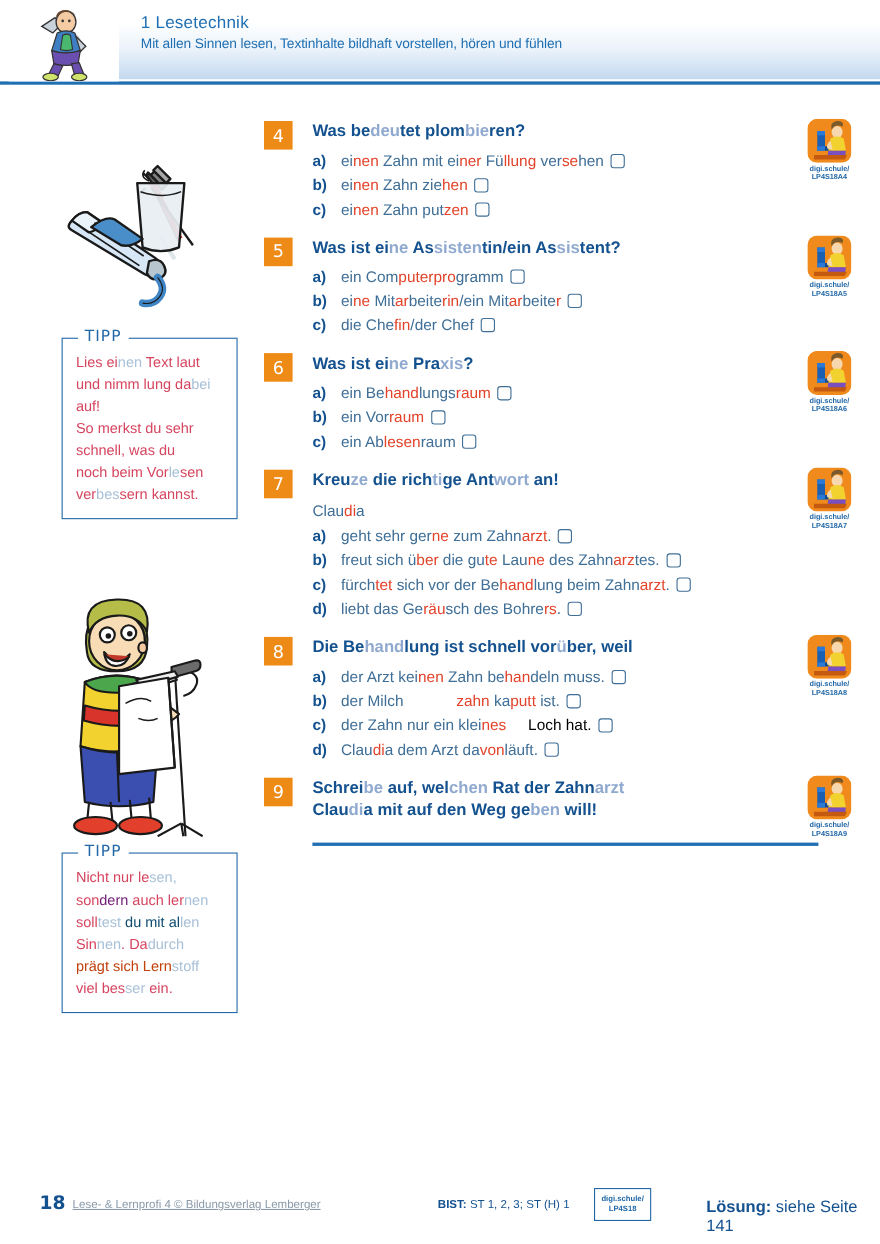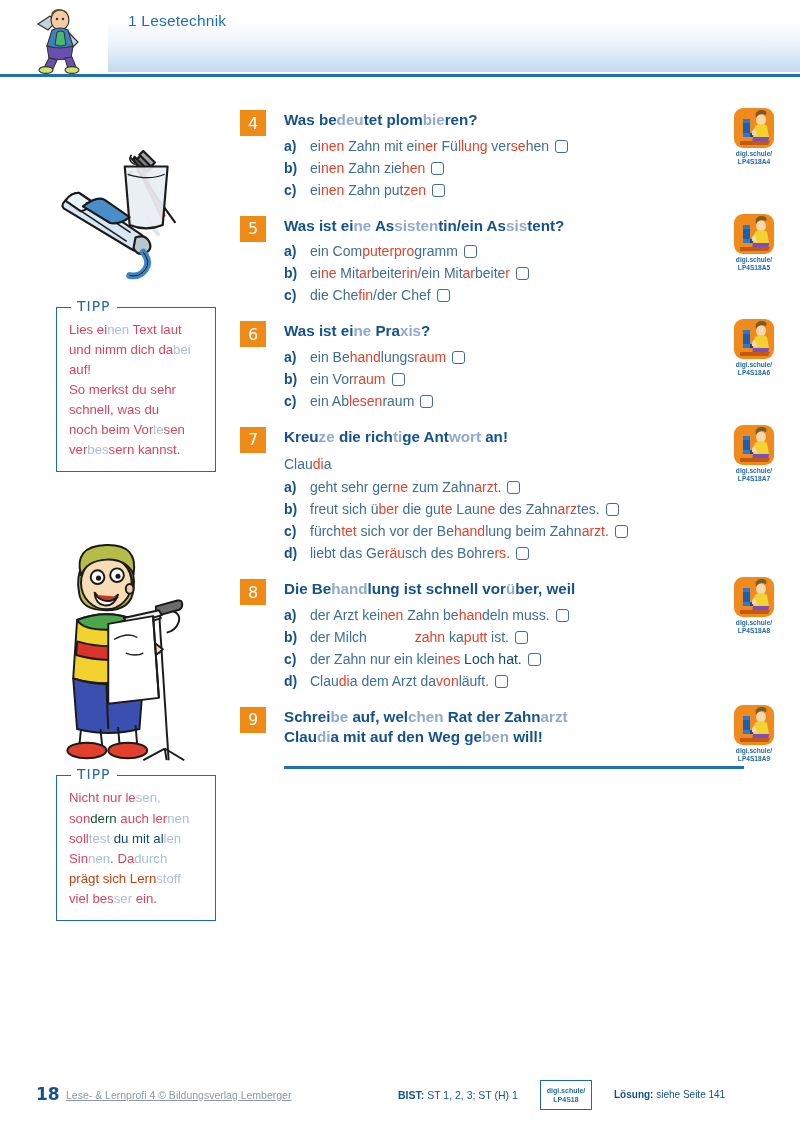--- a/index.html
+++ b/index.html
@@ -75,21 +75,21 @@
   .f-page{position:absolute;left:36px;top:6px;font-size:17px;font-weight:bold;color:#14518f;font-family:"DejaVu Sans",sans-serif;}
   .f-imp{position:absolute;left:66px;top:11px;font-size:10.5px;color:#8a9aa8;text-decoration:underline;}
   .f-bist{position:absolute;left:398px;top:11px;font-size:10.5px;color:#14518f;}
   .f-bist b{color:#14518f;}
   .f-code{
     position:absolute;left:540px;top:2px;width:52px;height:30px;
     border:1px solid #2268a8;box-sizing:border-box;
     display:flex;align-items:center;justify-content:center;
     font-size:7px;color:#2268a8;line-height:1.3;text-align:center;font-weight:bold;
   }
-  .f-sol{position:absolute;left:614px;top:11px;font-size:10px;color:#14518f;text-align:center;}
+  .f-sol{position:absolute;left:642px;top:11px;font-size:15px;color:#14518f;}
 
   .seg{white-space:pre-wrap;}
 </style>
 </head>
 <body>
 
 <div class="header">
   <div class="header-bar"></div>
   <div class="header-mascot">
     <svg viewBox="0 0 100 72" width="100" height="72">
@@ -104,20 +104,21 @@
       <path d="M49 30 q4 -2 7 0 l2 13 q-6 2 -11 0 z" fill="#4bb870" stroke="#333" stroke-width="1"></path>
       <path d="M39 44 q12 4 26 0 l-2 12 q-11 3 -22 0 z" fill="#6b4fb0" stroke="#333" stroke-width="1.1"></path>
       <path d="M41 56 l-5 10 l8 3 l5 -11 z" fill="#6b4fb0" stroke="#333" stroke-width="1.1"></path>
       <path d="M57 56 l3 11 l8 -2 l-4 -10 z" fill="#6b4fb0" stroke="#333" stroke-width="1.1"></path>
       <ellipse cx="38" cy="68" rx="7" ry="3.4" fill="#cfe26b" stroke="#333" stroke-width="1.1"></ellipse>
       <ellipse cx="64" cy="68" rx="7" ry="3.4" fill="#cfe26b" stroke="#333" stroke-width="1.1"></ellipse>
     </svg>
   </div>
   <div class="header-text">
     <div class="header-title">1 Lesetechnik</div>
+    <div class="header-sub">Mit allen Sinnen lesen, Textinhalte bildhaft vorstellen, hören und fühlen</div>
   </div>
   <div class="header-rule"></div>
 </div>
 
 <div class="left-col">
 
   <div class="illus" style="margin:18px 0 0 42px;">
     <svg viewBox="0 0 190 200" width="185" height="195">
       <g stroke="#1a1a1a" stroke-width="2.2" fill="none" stroke-linejoin="round">
         <path d="M96 56 l6 -6 l12 12 l-6 6 z" fill="#7f7f7f"></path>
@@ -143,21 +144,21 @@
         <path d="M104 150 q8 10 2 18 q-6 8 -16 6" stroke="#1a1a1a" stroke-width="1" fill="none"></path>
       </g>
     </svg>
   </div>
 
   <div style="margin:6px 0 0 56px;width:160px;">
     <div class="tipp">
       <div class="tipp-label">TIPP</div>
       <div class="tipp-body">
           <div><span class="seg" style="color: rgb(214, 69, 95);">Lies </span><span class="seg" style="color: rgb(214, 69, 95);">ei</span><span class="seg" style="color: rgb(168, 192, 216);">nen</span><span class="seg" style="color: rgb(214, 69, 95);"> Text laut</span></div>
-          <div><span class="seg" style="color: rgb(214, 69, 95);">und nimm dich da</span><span class="seg" style="color: rgb(168, 192, 216);">bei</span></div>
+          <div><span class="seg" style="color: rgb(214, 69, 95);">und nimm lung da</span><span class="seg" style="color: rgb(168, 192, 216);">bei</span></div>
           <div><span class="seg" style="color: rgb(214, 69, 95);">auf!</span></div>
           <div><span class="seg" style="color: rgb(214, 69, 95);">So merkst du sehr</span></div>
           <div><span class="seg" style="color: rgb(214, 69, 95);">schnell, was du</span></div>
           <div><span class="seg" style="color: rgb(214, 69, 95);">noch beim Vor</span><span class="seg" style="color: rgb(168, 192, 216);">le</span><span class="seg" style="color: rgb(214, 69, 95);">sen</span></div>
           <div><span class="seg" style="color: rgb(214, 69, 95);">ver</span><span class="seg" style="color: rgb(168, 192, 216);">bes</span><span class="seg" style="color: rgb(214, 69, 95);">sern kannst.</span></div>
         </div>
     </div>
   </div>
 
   <div class="illus" style="margin:44px 0 0 44px;">
@@ -195,21 +196,21 @@
         <path d="M72 126 q14 -8 24 -2" fill="none" stroke-width="1.4"></path>
       </g>
     </svg>
   </div>
 
   <div style="margin:14px 0 0 56px;width:160px;">
     <div class="tipp">
       <div class="tipp-label">TIPP</div>
       <div class="tipp-body">
           <div><span class="seg" style="color: rgb(214, 69, 95);">Nicht nur le</span><span class="seg" style="color: rgb(168, 192, 216);">sen,</span></div>
-          <div><span class="seg" style="color: rgb(214, 69, 95);">son</span><span class="seg" style="color: #14532d;">dern</span><span class="seg" style="color: rgb(214, 69, 95);"> auch ler</span><span class="seg" style="color: rgb(168, 192, 216);">nen</span></div>
+          <div><span class="seg" style="color: rgb(214, 69, 95);">son</span><span class="seg" style="color: #701a75;">dern</span><span class="seg" style="color: rgb(214, 69, 95);"> auch ler</span><span class="seg" style="color: rgb(168, 192, 216);">nen</span></div>
           <div><span class="seg" style="color: rgb(214, 69, 95);">soll</span><span class="seg" style="color: rgb(168, 192, 216);">test</span><span class="seg" style="color: #0c4a6e;"> du mit al</span><span class="seg" style="color: rgb(168, 192, 216);">len</span></div>
           <div><span class="seg" style="color: rgb(214, 69, 95);">Sin</span><span class="seg" style="color: rgb(168, 192, 216);">nen</span><span class="seg" style="color: rgb(214, 69, 95);">. Da</span><span class="seg" style="color: rgb(168, 192, 216);">durch</span></div>
           <div><span class="seg" style="color: #c2410c;">prägt sich Lern</span><span class="seg" style="color: rgb(168, 192, 216);">stoff</span></div>
           <div><span class="seg" style="color: rgb(214, 69, 95);">viel bes</span><span class="seg" style="color: rgb(168, 192, 216);">ser</span><span class="seg" style="color: rgb(214, 69, 95);"> ein.</span></div>
         </div>
     </div>
   </div>
 </div>
 
 <div class="right-col">
@@ -361,21 +362,21 @@
         <div class="arow">
           <span class="alet">a)</span>
           <span class="atxt"><span class="seg" style="color: rgb(63, 110, 150);">der Arzt kei</span><span class="seg" style="color: rgb(226, 67, 42);">nen</span><span class="seg" style="color: rgb(63, 110, 150);"> Zahn be</span><span class="seg" style="color: rgb(226, 67, 42);">han</span><span class="seg" style="color: rgb(63, 110, 150);">deln muss.</span><span class="cbox"></span></span>
         </div>
         <div class="arow">
           <span class="alet">b)</span>
           <span class="atxt"><span class="seg" style="color: rgb(63, 110, 150);">der Milch</span><span class="seg" style="color: rgb(226, 67, 42); padding-left: 48px;">zahn</span><span class="seg" style="color: rgb(63, 110, 150);"> ka</span><span class="seg" style="color: rgb(226, 67, 42);">putt</span><span class="seg" style="color: rgb(63, 110, 150);"> ist.</span><span class="cbox"></span></span>
         </div>
         <div class="arow">
           <span class="alet">c)</span>
-          <span class="atxt"><span class="seg" style="color: rgb(63, 110, 150);">der Zahn nur ein klei</span><span class="seg" style="color: rgb(226, 67, 42);">nes</span><span class="seg" style="color: #0c4a6e;"> Loch hat.</span><span class="cbox"></span></span>
+          <span class="atxt"><span class="seg" style="color: rgb(63, 110, 150);">der Zahn nur ein klei</span><span class="seg" style="color: rgb(226, 67, 42);">nes</span><span class="seg" style="color: #000000; margin-left: 16px;"> Loch hat.</span><span class="cbox"></span></span>
         </div>
         <div class="arow">
           <span class="alet">d)</span>
           <span class="atxt"><span class="seg" style="color: rgb(63, 110, 150);">Clau</span><span class="seg" style="color: rgb(226, 67, 42);">di</span><span class="seg" style="color: rgb(63, 110, 150);">a dem Arzt da</span><span class="seg" style="color: rgb(226, 67, 42);">von</span><span class="seg" style="color: rgb(63, 110, 150);">läuft.</span><span class="cbox"></span></span>
         </div>
       </div>
       <div class="badge" style="right: 18px; top: 0px;">
         <div class="badge-img"><svg viewBox="0 0 40 40" width="40" height="40">
             <rect x="0" y="0" width="40" height="40" rx="9" fill="#f08a1c"></rect>
             <rect x="0" y="0" width="40" height="40" rx="9" fill="url(#g)" opacity="0"></rect>

